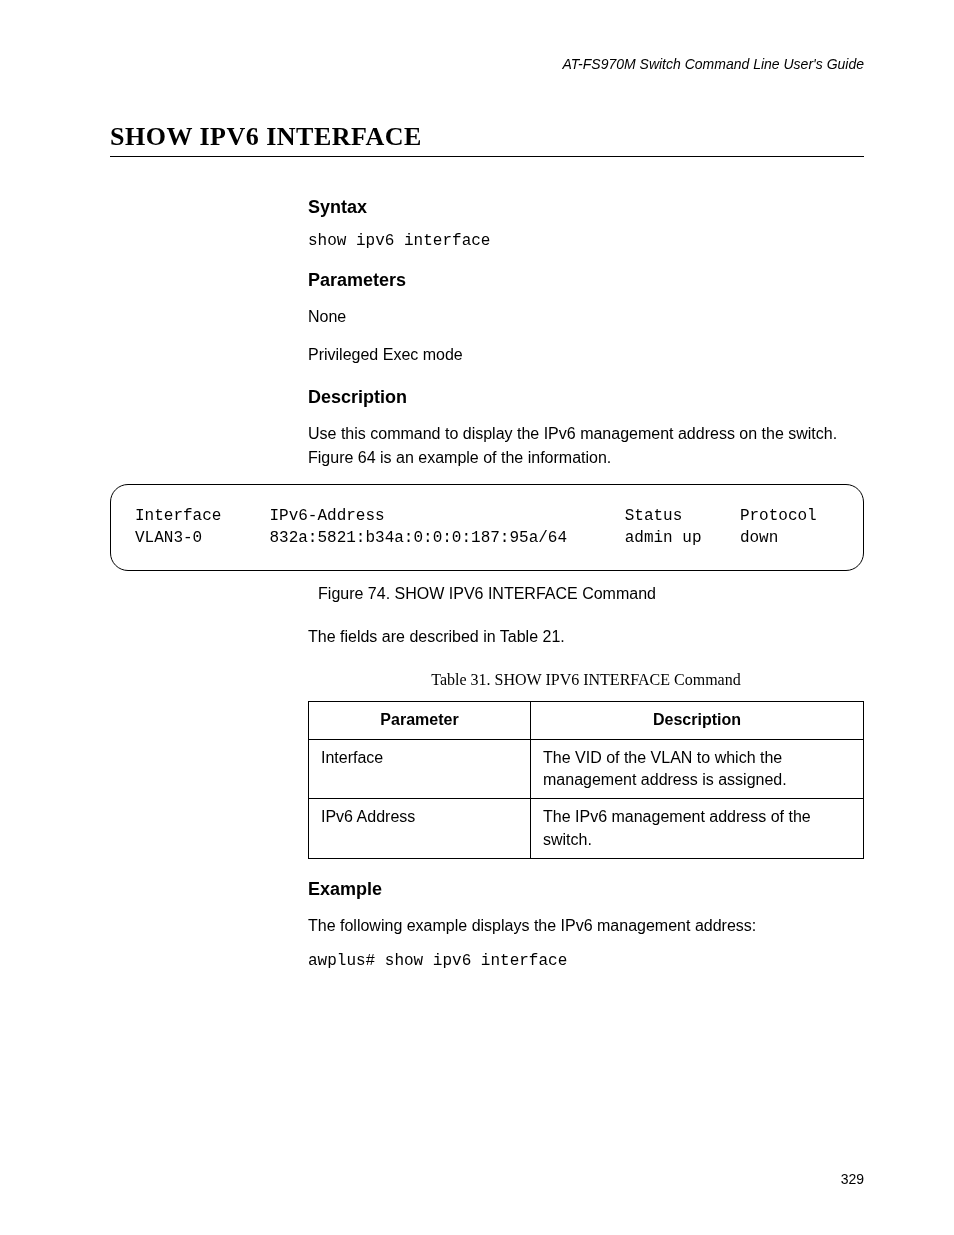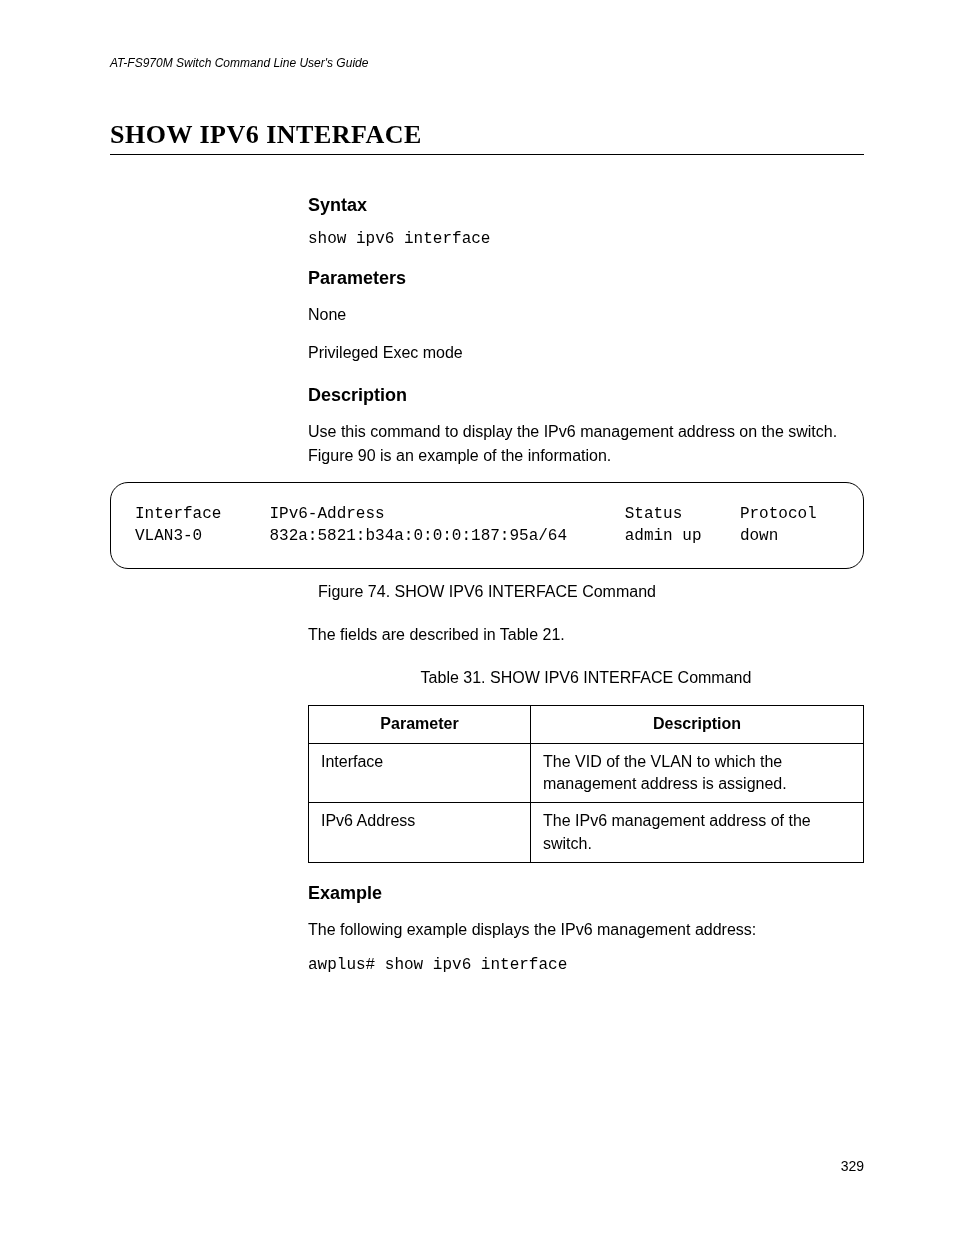--- a/index.html
+++ b/index.html
@@ -13,22 +13,22 @@
       width: 954px;
       height: 1235px;
       position: relative;
       font-size: 16px;
       color: #000;
     }
     .page {
       padding: 56px 90px 40px 110px;
     }
     .header-text {
-      text-align: left;
-      font-size: 12px;
+      text-align: right;
+      font-size: 14px;
       font-style: italic;
       font-family: Arial, Helvetica, sans-serif;
       margin-bottom: 50px;
       color: #000;
     }
     .page-title {
       font-family: "Times New Roman", Times, serif;
       font-size: 26px;
       font-weight: bold;
       letter-spacing: 0.5px;
@@ -74,23 +74,23 @@
       line-height: 1.35;
     }
     .figure-caption {
       text-align: center;
       font-family: Arial, Helvetica, sans-serif;
       font-size: 16px;
       margin-bottom: 22px;
     }
     .table-caption {
       text-align: center;
-      font-family: Liberation Sans, sans-serif;
+      font-family: Liberation Serif, serif;
       font-size: 16px;
-      margin-bottom: 18px;
+      margin-bottom: 12px;
       margin-top: 22px;
     }
     table.cmd-table {
       border-collapse: collapse;
       width: 100%;
       margin-bottom: 20px;
     }
     table.cmd-table th,
     table.cmd-table td {
       border: 1.2px solid #000;
@@ -103,21 +103,21 @@
     }
     table.cmd-table th {
       font-weight: bold;
       text-align: center;
     }
     table.cmd-table th.param-col {
       width: 40%;
     }
     .page-number {
       position: absolute;
-      bottom: 61px;
+      bottom: 48px;
       right: 90px;
       font-size: 14px;
       font-family: Arial, Helvetica, sans-serif;
     }
   </style>
 </head>
 <body>
 
 <div class="page">
 
@@ -129,21 +129,21 @@
 
     <div class="section-heading">Syntax</div>
     <div class="mono">show ipv6 interface</div>
 
     <div class="section-heading">Parameters</div>
     <div class="body-text">None</div>
 
     <div class="body-text">Privileged Exec mode</div>
 
     <div class="section-heading">Description</div>
-    <div class="body-text">Use this command to display the IPv6 management address on the switch. Figure 90 is an example of the information.</div>
+    <div class="body-text">Use this command to display the IPv6 management address on the switch. Figure 64 is an example of the information.</div>
 
   </div>
 
   <div class="content-wide">
     <div class="figure-box">Interface     IPv6-Address                         Status      Protocol
 VLAN3-0       832a:5821:b34a:0:0:0:187:95a/64      admin up    down</div>
     <div class="figure-caption">Figure 74. SHOW IPV6 INTERFACE Command</div>
   </div>
 
   <div class="content">

